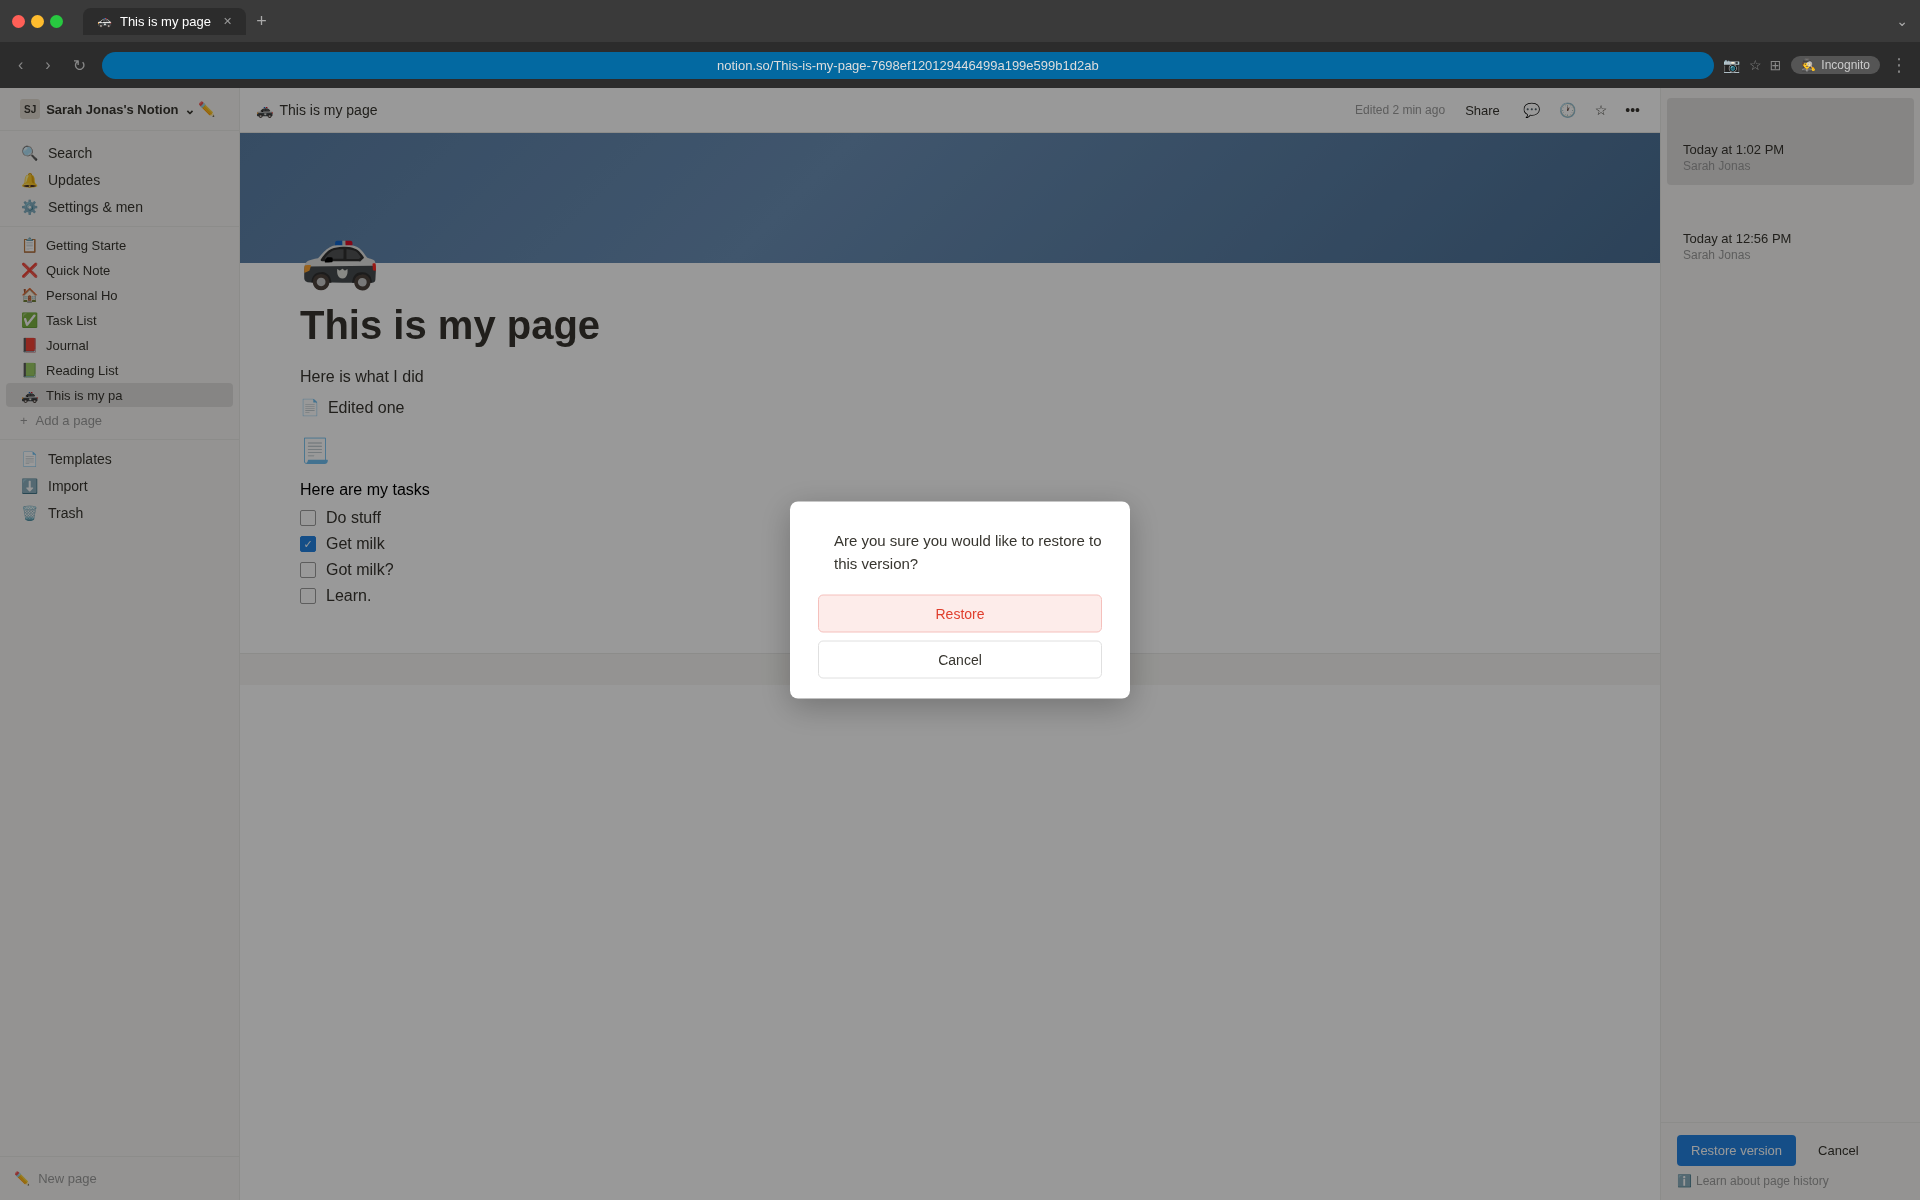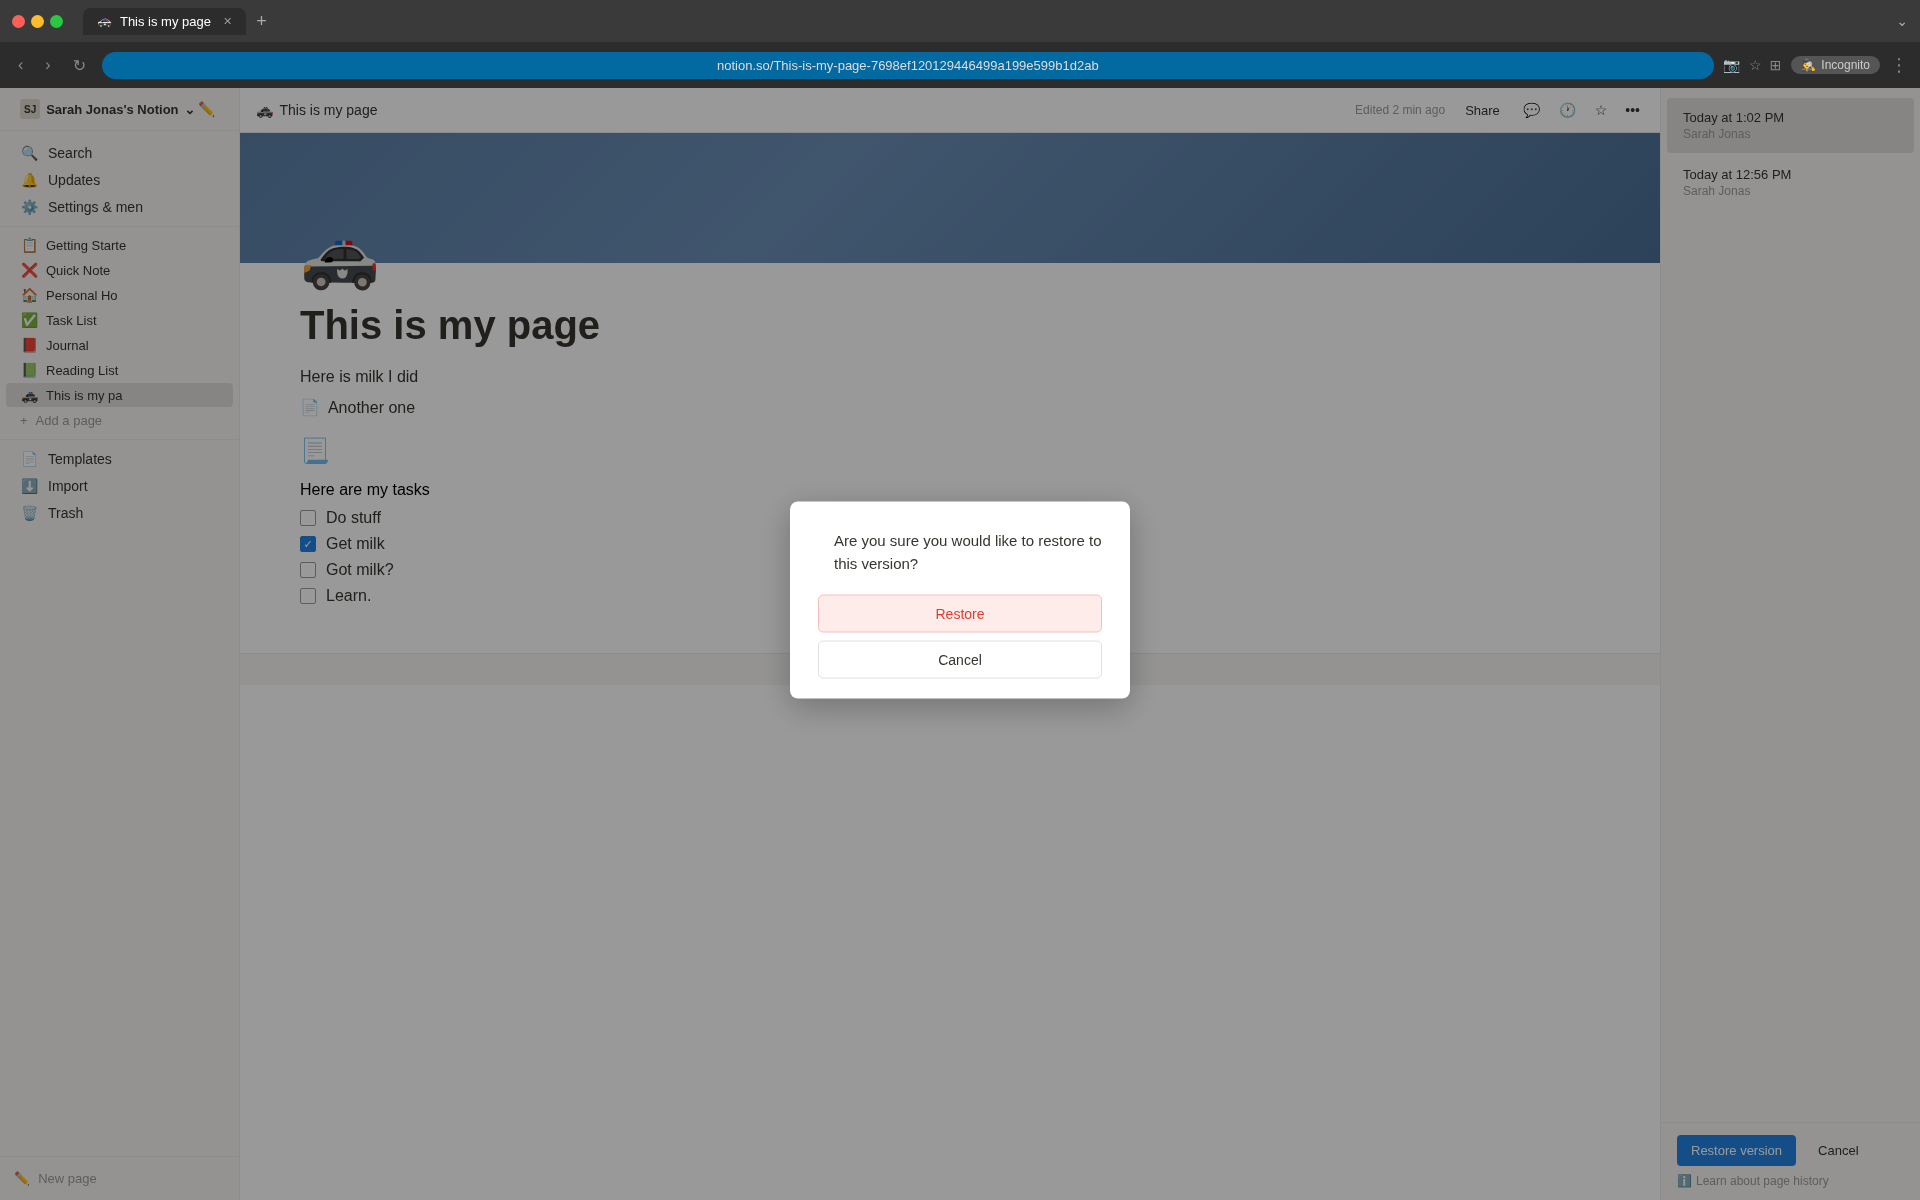--- a/index.html
+++ b/index.html
@@ -67,21 +67,21 @@
     .checkbox { width: 16px; height: 16px; border: 1.5px solid #9b9b9b; border-radius: 2px; flex-shrink: 0; display: flex; align-items: center; justify-content: center; }
     .checkbox.checked { background: #2383e2; border-color: #2383e2; color: #fff; font-size: 11px; }
     .section-title { font-size: 16px; color: #000000; margin-bottom: 10px; margin-top: 16px; }
     .bottom-bar { background: #f7f6f3; border-top: 1px solid #e9e9e7; padding: 8px 60px; font-size: 13px; color: #9b9b9b; text-align: center; }
 
     
     .version-panel { width: 260px; background: #f7f6f3; border-left: 1px solid #e9e9e7; padding: 0; flex-shrink: 0; display: flex; flex-direction: column; }
     .version-list { flex: 1; overflow-y: auto; padding: 8px 0; }
     .version-item { padding: 12px 16px; cursor: pointer; border-radius: 4px; margin: 2px 6px; }
     .version-item.selected { background: #e0dedd; }
-    .version-time { font-size: 13px; font-weight: 500; color: #37352f; }
+    .version-time { font-size: 13px; font-weight: 500; color: #37352f; margin-top: 32px; }
     .version-author { font-size: 12px; color: #9b9b9b; margin-top: 2px; }
     .version-footer { padding: 12px 16px; border-top: 1px solid #e9e9e7; display: flex; flex-direction: column; gap: 8px; }
     .restore-version-btn { background: #2383e2; color: #fff; border: none; border-radius: 4px; padding: 8px 14px; font-size: 13px; font-weight: 500; cursor: pointer; }
     .cancel-version-btn { background: none; border: none; color: #37352f; font-size: 13px; cursor: pointer; padding: 8px 14px; }
     .learn-link { display: flex; align-items: center; gap: 4px; font-size: 12px; color: #9b9b9b; cursor: pointer; }
     .footer-btns { display: flex; align-items: flex-start; gap: 8px; }
 
     
     .overlay { position: fixed; top: 88px; left: 0; width: 100%; height: calc(100% - 88px); background: rgba(0,0,0,0.4); z-index: 100; }
 
@@ -228,24 +228,24 @@
         <button class="topbar-icon-btn">•••</button>
       </div>
     </div>
 
     <div style="flex:1; overflow-y:auto; background:#fff;">
       <div class="page-header-img">
         <span class="page-header-icon">🚓</span>
       </div>
       <div class="page-content">
         <h1 class="page-title">This is my page</h1>
-        <p class="content-text">Here is milk I did</p>
+        <p class="content-text">Here is what I did</p>
         <div class="page-sub-item">
           <span class="doc-icon">📄</span>
-          <span>Another one</span>
+          <span>Edited one</span>
         </div>
         <div style="margin: 20px 0 8px; font-size:24px; color:#9b9b9b;">📃</div>
         <p class="section-title">Here are my tasks</p>
         <div class="task-item">
           <div class="checkbox"></div>
           <span>Do stuff</span>
         </div>
         <div class="task-item">
           <div class="checkbox checked">✓</div>
           <span>Get milk</span>

